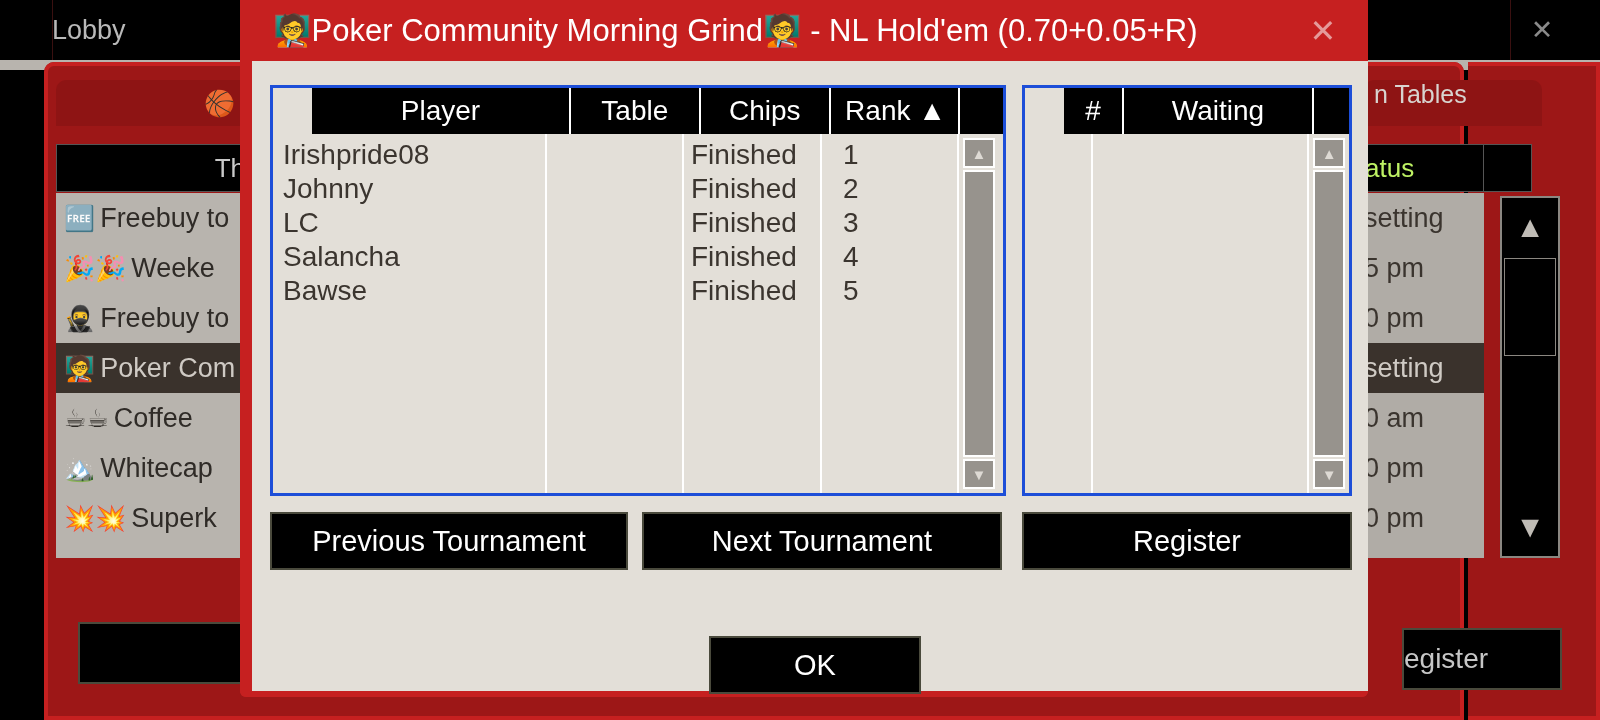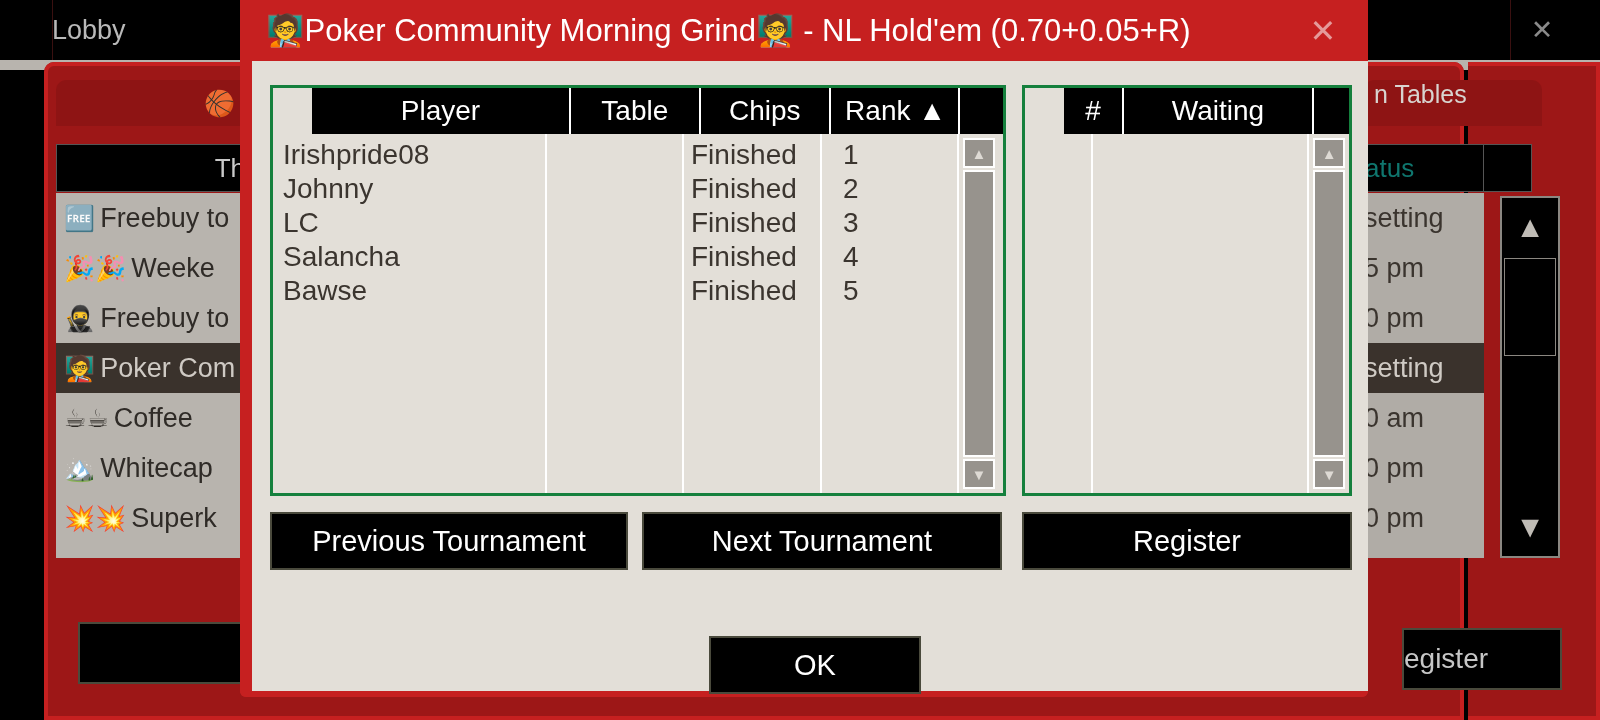--- a/index.html
+++ b/index.html
@@ -53,48 +53,48 @@
 
   
   .tables-panel{position:absolute;left:1468px;top:62px;width:132px;height:658px;background:#9d1717;}
   .tables-panel-b{position:absolute;left:1468px;top:62px;width:132px;height:658px;
     border:4px solid #c62020;border-left:none;box-sizing:border-box;}
   .tables-tab{position:absolute;left:1364px;top:80px;width:168px;height:46px;
     background:#8e1414;border-radius:10px 10px 0 0;color:#d8d4d0;font-size:25px;
     display:flex;align-items:flex-start;padding-left:10px;overflow:hidden;white-space:nowrap;}
   .tbl-hdr{position:absolute;left:1364px;top:144px;width:168px;height:48px;
     background:#000;border:1px solid #555;box-sizing:border-box;display:flex;}
-  .tbl-hdr .h1{flex:1;display:flex;align-items:center;color:#0f766e;font-size:26px;overflow:hidden;white-space:nowrap;}
+  .tbl-hdr .h1{flex:1;display:flex;align-items:center;color:#bef264;font-size:26px;overflow:hidden;white-space:nowrap;}
   .tbl-hdr .h2{width:48px;border-left:1px solid #555;box-sizing:border-box;}
   .tbl-list{position:absolute;left:1364px;top:193px;width:120px;height:365px;background:#b0aca6;overflow:hidden;}
   .tbl-row{height:50px;display:flex;align-items:center;color:#3a342e;font-size:27px;white-space:nowrap;overflow:hidden;}
   .tbl-row.sel{background:#3a322c;color:#cfcac4;}
   .tbl-scroll{position:absolute;left:1500px;top:196px;width:60px;height:362px;background:#000;
     border:2px solid #8b8781;box-sizing:border-box;display:flex;flex-direction:column;}
   .tbl-scroll .arr{height:58px;display:flex;align-items:center;justify-content:center;color:#c0bcb6;font-size:30px;}
   .tbl-scroll .thumb{margin:2px;height:96px;background:#000;border:1px solid #8b8781;}
   .tbl-scroll .track{flex:1;}
   .reg-bg-btn{position:absolute;left:1402px;top:628px;width:160px;height:62px;
     background:#000;border:2px solid #4a4a3c;box-sizing:border-box;
     display:flex;align-items:center;justify-content:flex-start;
     color:#c6c6c6;font-size:28px;overflow:hidden;white-space:nowrap;}
 
   
   #dialog{position:absolute;left:240px;top:0;width:1128px;height:697px;
     background:#c62020;box-sizing:border-box;
     border:6px solid #c62020;border-top:none;border-radius:0 0 6px 6px;}
   .dlg-title{position:absolute;left:0;top:0;width:1128px;height:61px;
     display:flex;align-items:center;color:#fff;font-size:31px;}
-  .dlg-title .txt{margin-left:20px;white-space:nowrap;}
+  .dlg-title .txt{margin-left:27px;white-space:nowrap;}
   .dlg-close{position:absolute;right:22px;top:14px;width:34px;height:34px;
     display:flex;align-items:center;justify-content:center;color:#e59a9a;font-size:32px;font-weight:300;}
   .dlg-body{position:absolute;left:6px;top:61px;width:1116px;height:630px;background:#e3dfd8;}
 
   
-  .panel{position:absolute;background:#e3dfd8;border:3px solid #15803d;box-sizing:border-box;padding-left:39px;}
+  .panel{position:absolute;background:#e3dfd8;border:3px solid #1d4ed8;box-sizing:border-box;padding-left:39px;}
   #players-panel{left:18px;top:24px;width:736px;height:411px;}
   #waiting-panel{left:770px;top:24px;width:330px;height:411px;}
 
   .hdr-row{display:flex;height:46px;background:#000;}
   .hdr-cell{color:#fff;font-size:28px;display:flex;align-items:center;justify-content:center;
     border-right:2px solid #fff;box-sizing:border-box;white-space:nowrap;}
   .hdr-cell:last-child{border-right:none;}
 
   .p-c1{width:274px;}
   .p-c2{width:137px;}

